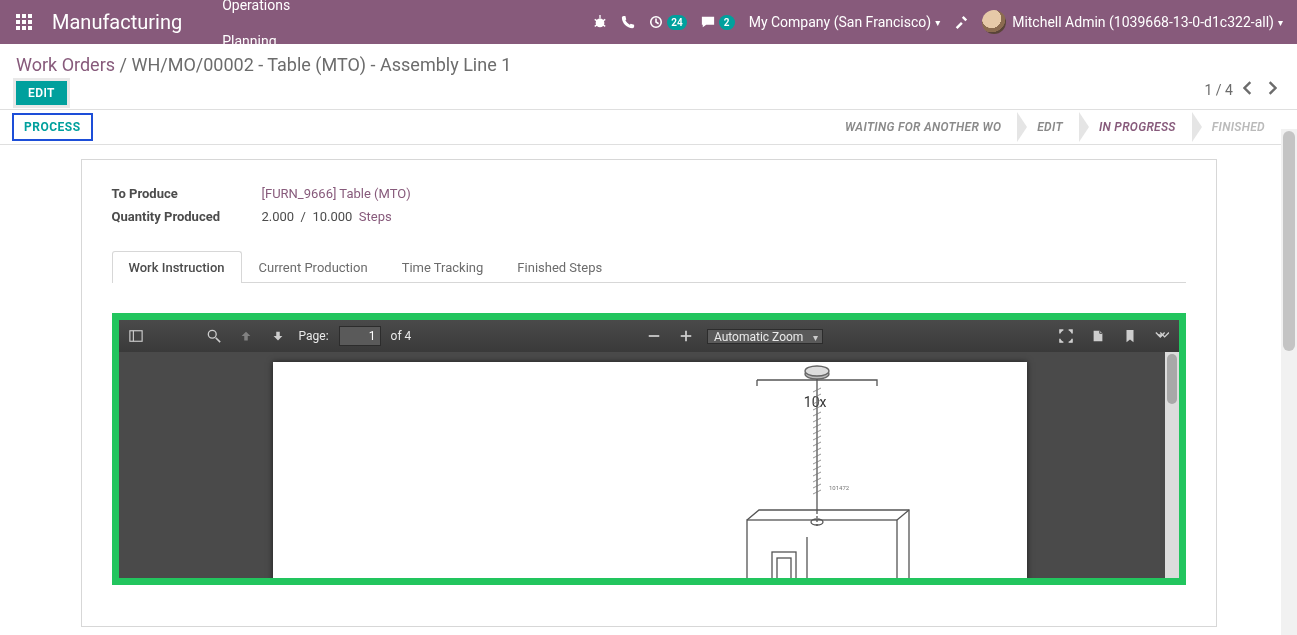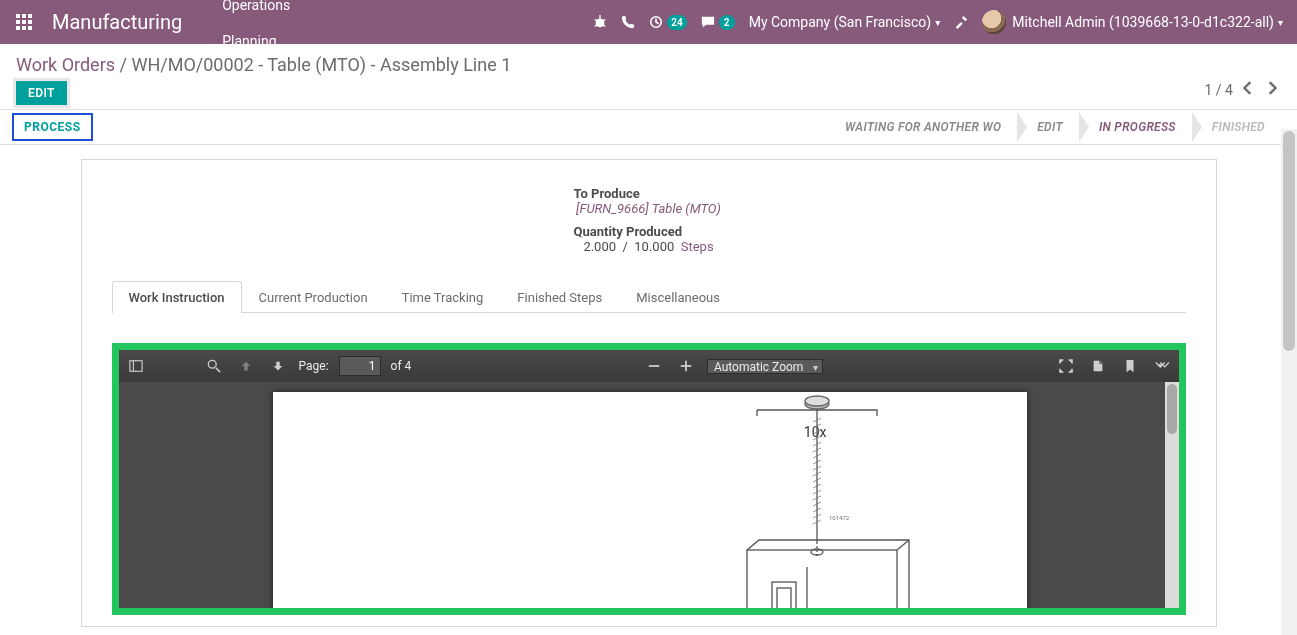--- a/index.html
+++ b/index.html
@@ -37,23 +37,23 @@
   .status-steps { margin-left:auto; display:flex; height:100%; align-items:center; padding-right:14px;}
   .step { position:relative; padding:0 18px; height:100%; display:flex; align-items:center; color:#bababa; font-size:12px; font-weight:600; letter-spacing:.3px;font-style:italic;}
   .step.active { color:#875a7b; }
   .step.enabled { color:#8a8a8a; }
   .step::after { content:""; position:absolute; right:-8px; top:50%; transform:translateY(-50%); width:0; height:0; border-left:10px solid #e5e5e5; border-top:15px solid transparent; border-bottom:15px solid transparent; }
   .step:last-child::after { display:none; }
 
   
   .sheet-wrap { padding: 0 20px; }
   .sheet { margin: 14px auto 0; max-width:1136px; border:1px solid #d7d7d7; background:#fff; padding:26px 30px 0 30px; position:relative; height:468px; overflow:hidden;}
-  .fieldrow { display:flex; align-items:center; font-size:13px; margin-bottom:8px;flex-direction:column; }
+  .fieldrow { display:flex; align-items:center; font-size:13px; margin-bottom:8px; }
   .fieldrow .label { width:150px; font-weight:700; color:#4c4c4c; }
-  .fieldrow .value a { color:#875a7b; text-decoration:none;font-style:italic; }
+  .fieldrow .value a { color:#875a7b; text-decoration:none; }
   .fieldrow .units { color:#875a7b; }
 
   
   .tabs { display:flex; margin-top:26px; border-bottom:1px solid #d7d7d7;}
   .tab { border:1px solid transparent; border-bottom:none; padding:8px 16px; font-size:13px; color:#6c6c6c; cursor:pointer; position:relative; top:1px; border-radius:3px 3px 0 0;}
   .tab.active { border-color:#d7d7d7; background:#fff; color:#4c4c4c; font-weight:500;}
 
   
   .pdf-viewer { margin-top:30px; border:7px solid #22c55e;}
   .pdf-toolbar { height:32px; background: linear-gradient(#4a4a4a,#3a3a3a); display:flex; align-items:center; color:#eaeaea; font-size:12px; padding:0 6px; gap:10px;}
@@ -203,21 +203,20 @@
         <span>10.000</span>
         &nbsp;<span class="units">Steps</span>
       </div>
     </div>
 
     <div class="tabs">
       <div class="tab active">Work Instruction</div>
       <div class="tab">Current Production</div>
       <div class="tab">Time Tracking</div>
       <div class="tab">Finished Steps</div>
-      <div class="tab">Miscellaneous</div>
     </div>
 
     <div class="pdf-viewer">
       <div class="pdf-toolbar">
         <div class="tb-btn">
           <svg viewBox="0 0 16 16">
               <rect x="1" y="2" width="14" height="12" fill="none" stroke="#ddd" stroke-width="1.3"></rect>
               <line x1="5" y1="2" x2="5" y2="14" stroke="#ddd" stroke-width="1.3"></line>
             </svg>
         </div>

